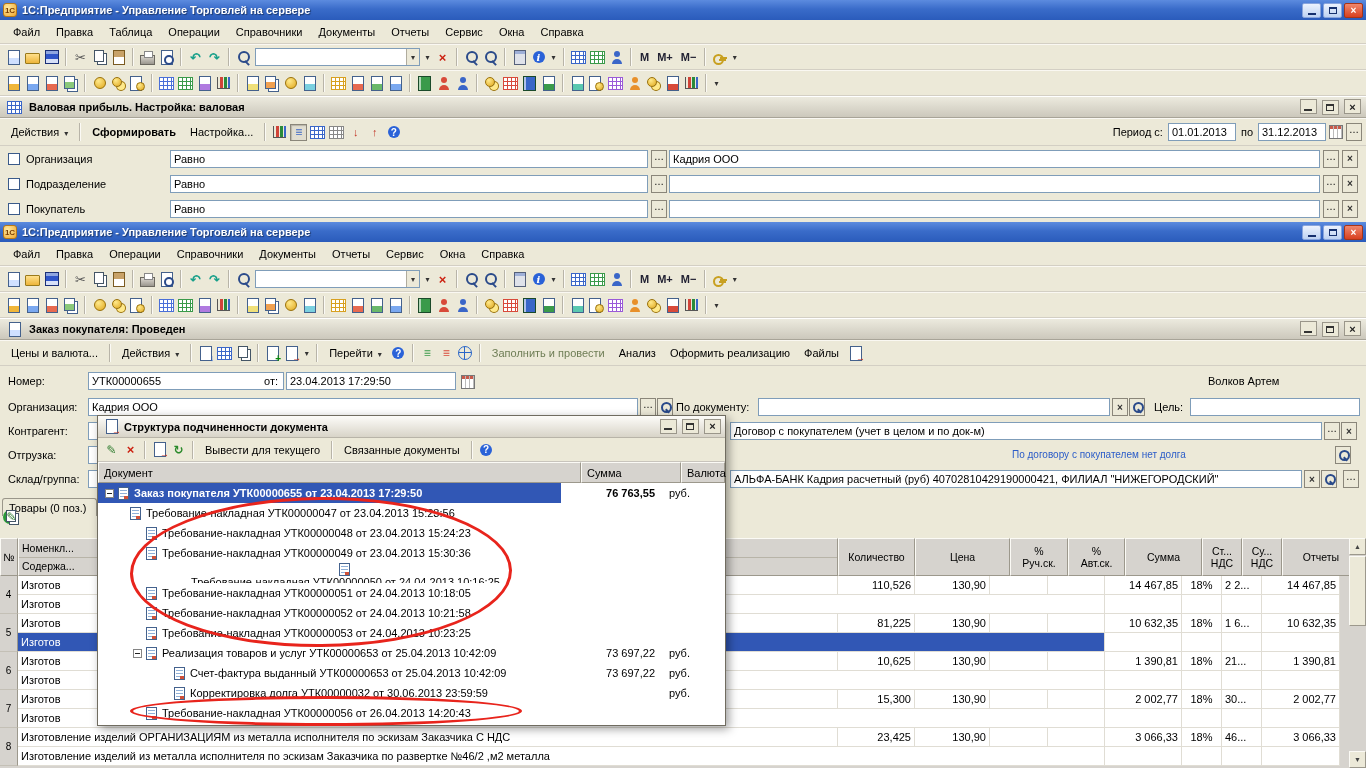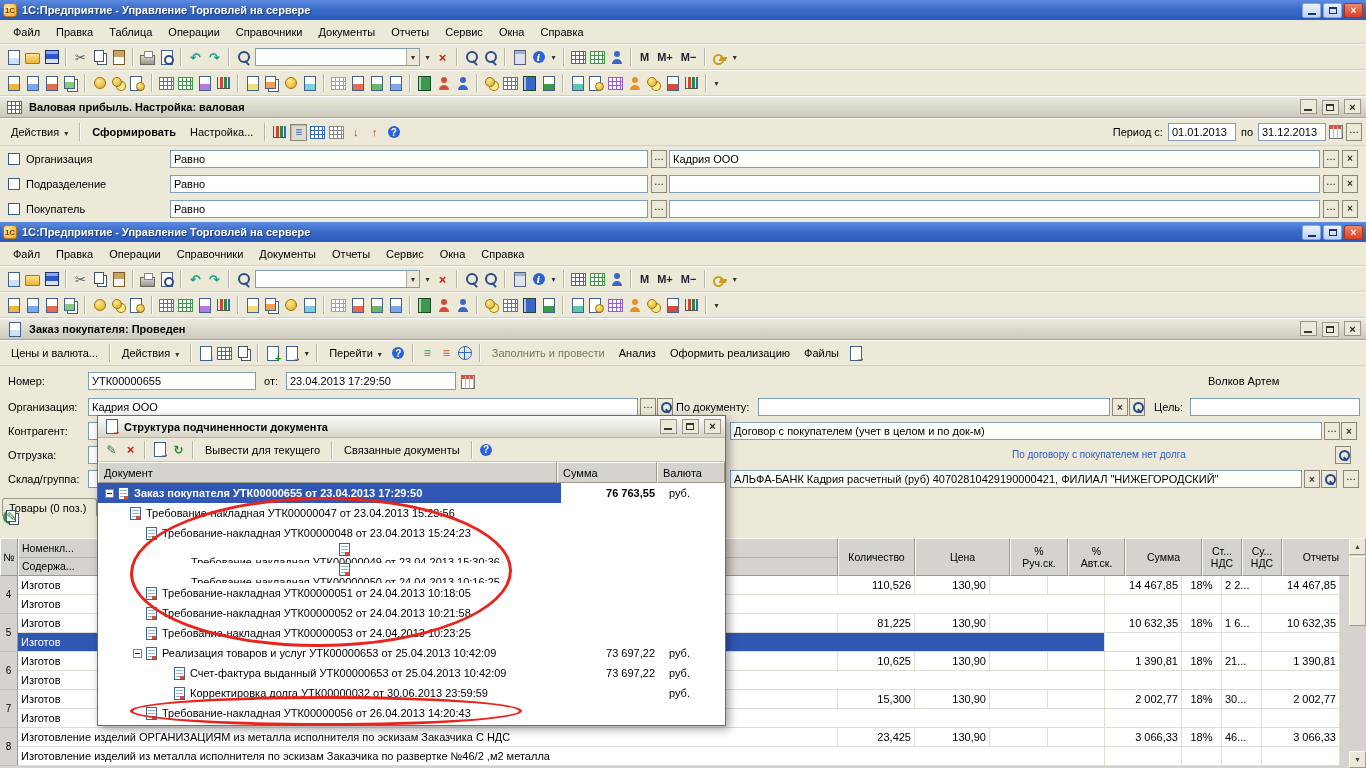--- a/index.html
+++ b/index.html
@@ -183,21 +183,21 @@
   #dialog { position:absolute; left:97px; top:415px; width:629px; height:311px; background:#ece9d8;
             border:1px solid #706c60; box-shadow:3px 3px 9px rgba(0,0,0,.38); z-index:50; display:flex; flex-direction:column; }
   .dlg-title { height:22px; display:flex; align-items:center; padding:0 4px; gap:3px; font-weight:bold; font-size:11px;
                background:linear-gradient(180deg,#fdfcf9,#d8d4c8); border-bottom:1px solid #b8b4a8; }
   .dlg-title-text { flex:1; white-space:nowrap; overflow:hidden; }
   .dlg-toolbar { height:24px; display:flex; align-items:center; background:#ece9d8; border-bottom:1px solid #c8c4bc; padding:0 4px; }
   .dlg-colhead { height:21px; display:flex; background:#d6d3ce; font-size:11px; }
   .dch { border:1px solid; border-color:#fbfaf5 #9c988c #9c988c #fbfaf5; display:flex; align-items:center; padding:0 5px; flex:none; }
   .dch-doc { flex:1; }
   .dch-sum { width:100px; }
-  .dch-cur { width:68px; }
+  .dch-cur { width:44px; }
   .dlg-body { flex:1; background:#fff; overflow:hidden; }
   .trow { display:flex; height:20px; align-items:center; font-size:11px; }
   .tdoc { width:463px; flex:none; display:flex; align-items:center; overflow:hidden; white-space:nowrap; height:20px; }
   .tsum { width:100px; flex:none; text-align:right; padding-right:6px; }
   .tcur { flex:1; padding-left:8px; }
   .sel { background:#3157b5; color:#fff; }
   .b { font-weight:bold; }
   .expslot { width:14px; flex:none; display:inline-flex; justify-content:center; }
   .exp { width:9px; height:9px; border:1px solid #848484; background:#fff; position:relative; }
   .exp::after { content:""; position:absolute; left:1px; right:1px; top:3px; height:1px; background:#222; }
@@ -570,21 +570,21 @@
       <span class="tbtn">Анализ</span>
       <span class="tbtn">Оформить реализацию</span>
       <span class="tbtn">Файлы</span>
       <span class="iconstrip">
           <span class="ic t-docarrow"></span>
         </span>
     </div>
 
     <div class="form">
       <span class="flabel" style="left:8px;top:9px">Номер:</span>
-      <span class="field" style="left:88px;top:6px;width:168px">УТК00000655</span>
+      <span class="field" style="left:88px;top:6px;width:196px">УТК00000655</span>
       <span class="flabel" style="left:264px;top:9px">от:</span>
       <span class="field" style="left:286px;top:6px;width:170px">23.04.2013 17:29:50</span>
       <span class="ic t-cal" style="left:458px;top:7px"></span>
       <span class="flabel" style="left:1208px;top:9px">Волков Артем</span>
 
       <span class="flabel" style="left:8px;top:35px">Организация:</span>
       <span class="field" style="left:88px;top:32px;width:550px">Кадрия ООО</span>
       <span class="mbtn mbtn-dots" style="left:639px;top:32px"></span>
       <span class="mbtn lens" style="left:656px;top:32px"></span>
       <span class="flabel" style="left:676px;top:35px">По документу:</span>
@@ -838,21 +838,21 @@
         <div class="trow">
           <span class="tdoc" style="padding-left: 32px;">
             <span class="expslot"></span>
             <span class="tico"></span>
             <span class="tlabel">Требование-накладная УТК00000048 от 23.04.2013 15:24:23</span>
           </span>
           <span class="tsum"></span>
           <span class="tcur"></span>
         </div>
         <div class="trow">
-          <span class="tdoc" style="padding-left: 32px; flex-direction: column;">
+          <span class="tdoc" style="padding-left: 32px;">
             <span class="expslot"></span>
             <span class="tico"></span>
             <span class="tlabel">Требование-накладная УТК00000049 от 23.04.2013 15:30:36</span>
           </span>
           <span class="tsum"></span>
           <span class="tcur"></span>
         </div>
         <div class="trow">
           <span class="tdoc" style="padding-left: 32px; flex-direction: column;">
             <span class="expslot"></span>

